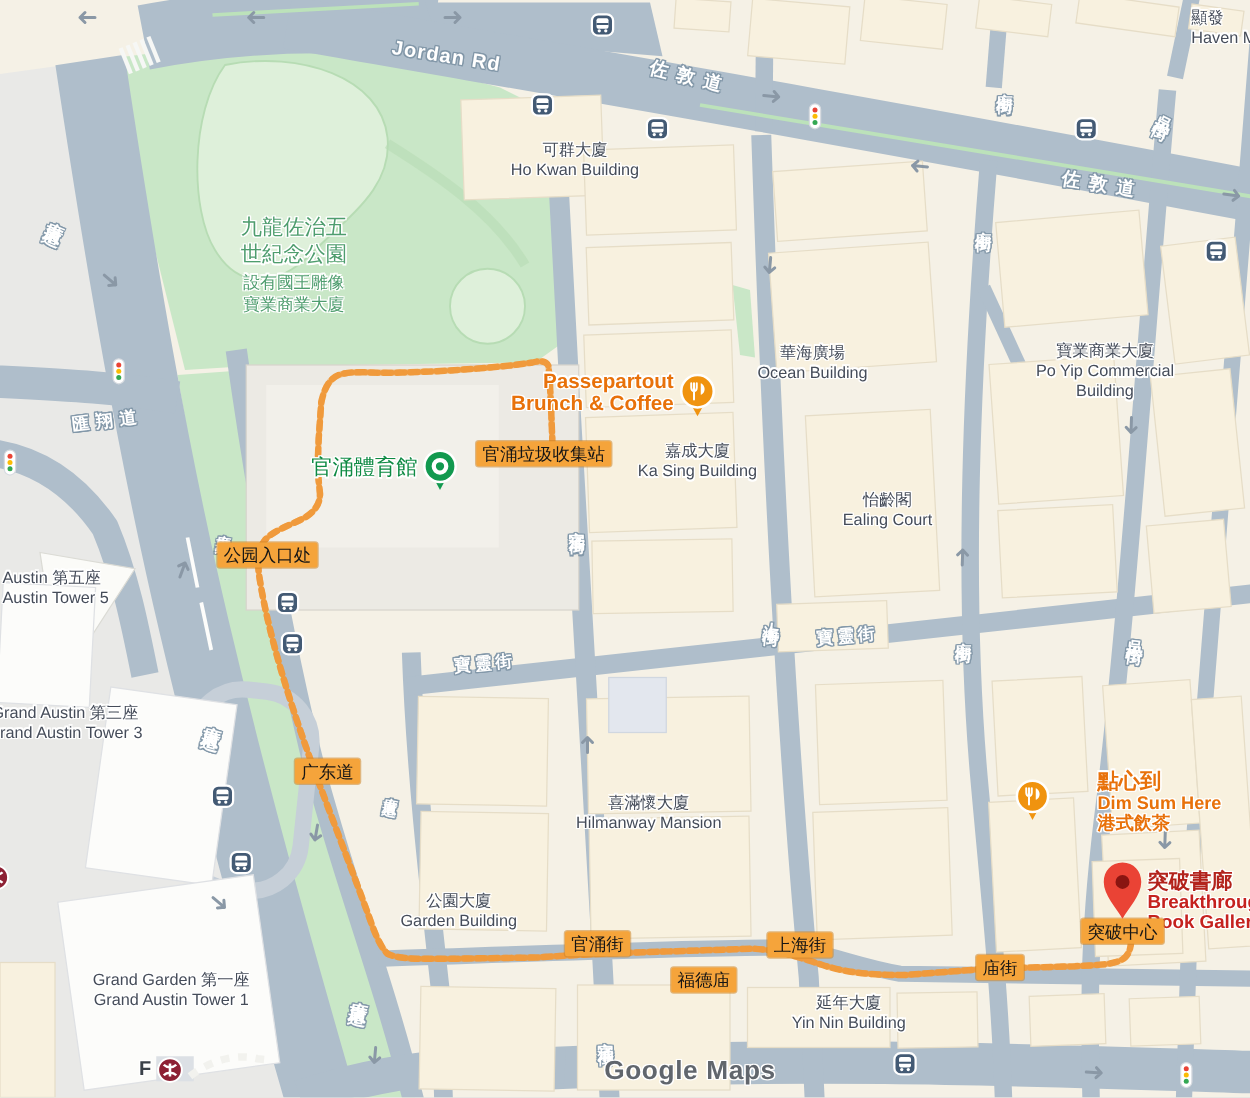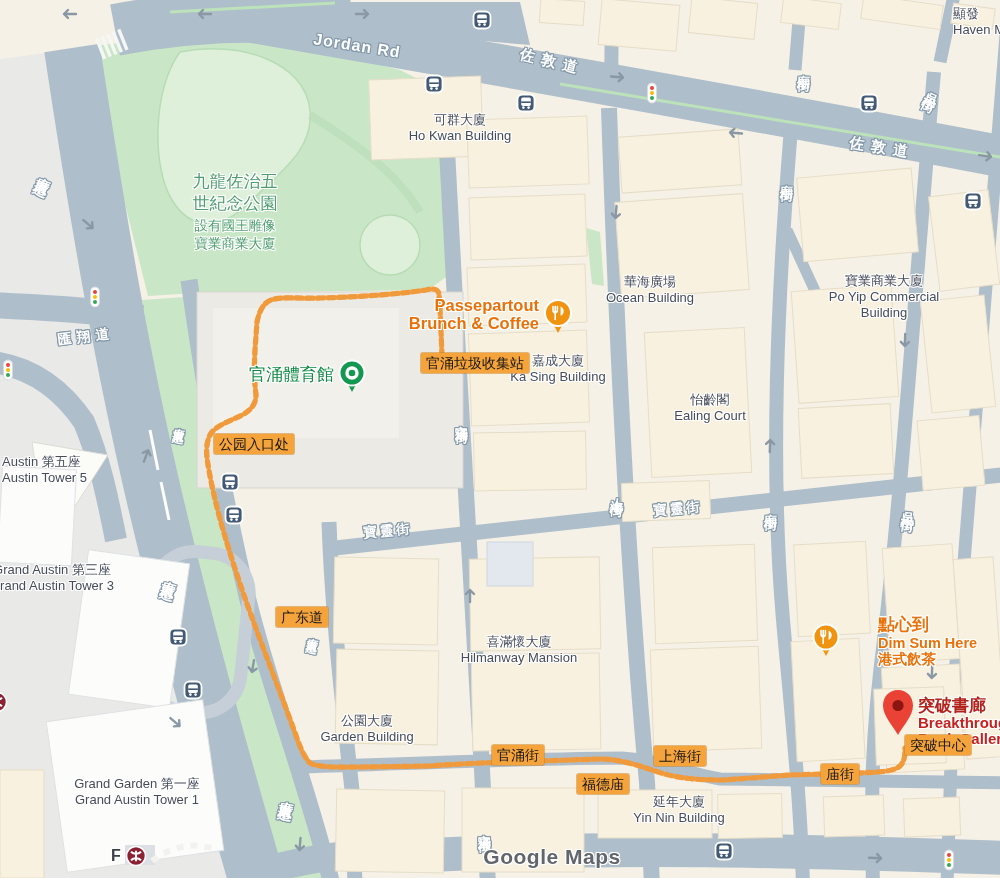--- a/index.html
+++ b/index.html
@@ -9,21 +9,21 @@
   .lbl{position:absolute;white-space:nowrap;transform:translate(-50%,-50%);}
   .halo{text-shadow:1px 0 0 #fff,-1px 0 0 #fff,0 1px 0 #fff,0 -1px 0 #fff,
         1px 1px 0 #fff,-1px -1px 0 #fff,1px -1px 0 #fff,-1px 1px 0 #fff;}
   .road{color:#fff;font-weight:bold;
         text-shadow:1px 0 0 #8398A9,-1px 0 0 #8398A9,0 1px 0 #8398A9,0 -1px 0 #8398A9,
         1px 1px 0 #8398A9,-1px -1px 0 #8398A9,1px -1px 0 #8398A9,-1px 1px 0 #8398A9;}
   .v{writing-mode:vertical-rl;text-orientation:upright;letter-spacing:3px;}
   .bldg{color:#454C59;font-size:13px;line-height:16px;text-align:center;}
   .badge{position:absolute;transform:translate(-50%,-50%);background:#F5A43B;color:#151515;
          font-size:14px;line-height:20px;padding:0 5px;border-radius:2px;white-space:nowrap;
-         box-shadow:0 0 0 1px rgba(205,133,40,.55);z-index:30;margin-left:40px;}
+         box-shadow:0 0 0 1px rgba(205,133,40,.55);z-index:30;}
   .poi-o{color:#E8710A;font-weight:bold;}
   .poi-r{color:#C5221F;font-weight:bold;}
   .grn{color:#4E9D6E;}
   .wm{color:#61666D;font-size:21px;font-weight:bold;letter-spacing:.5px;}
   .layer{position:absolute;left:0;top:0;width:1000px;height:878px;pointer-events:none;}
 </style>
 </head>
 <body>
 
 <div id="map">

